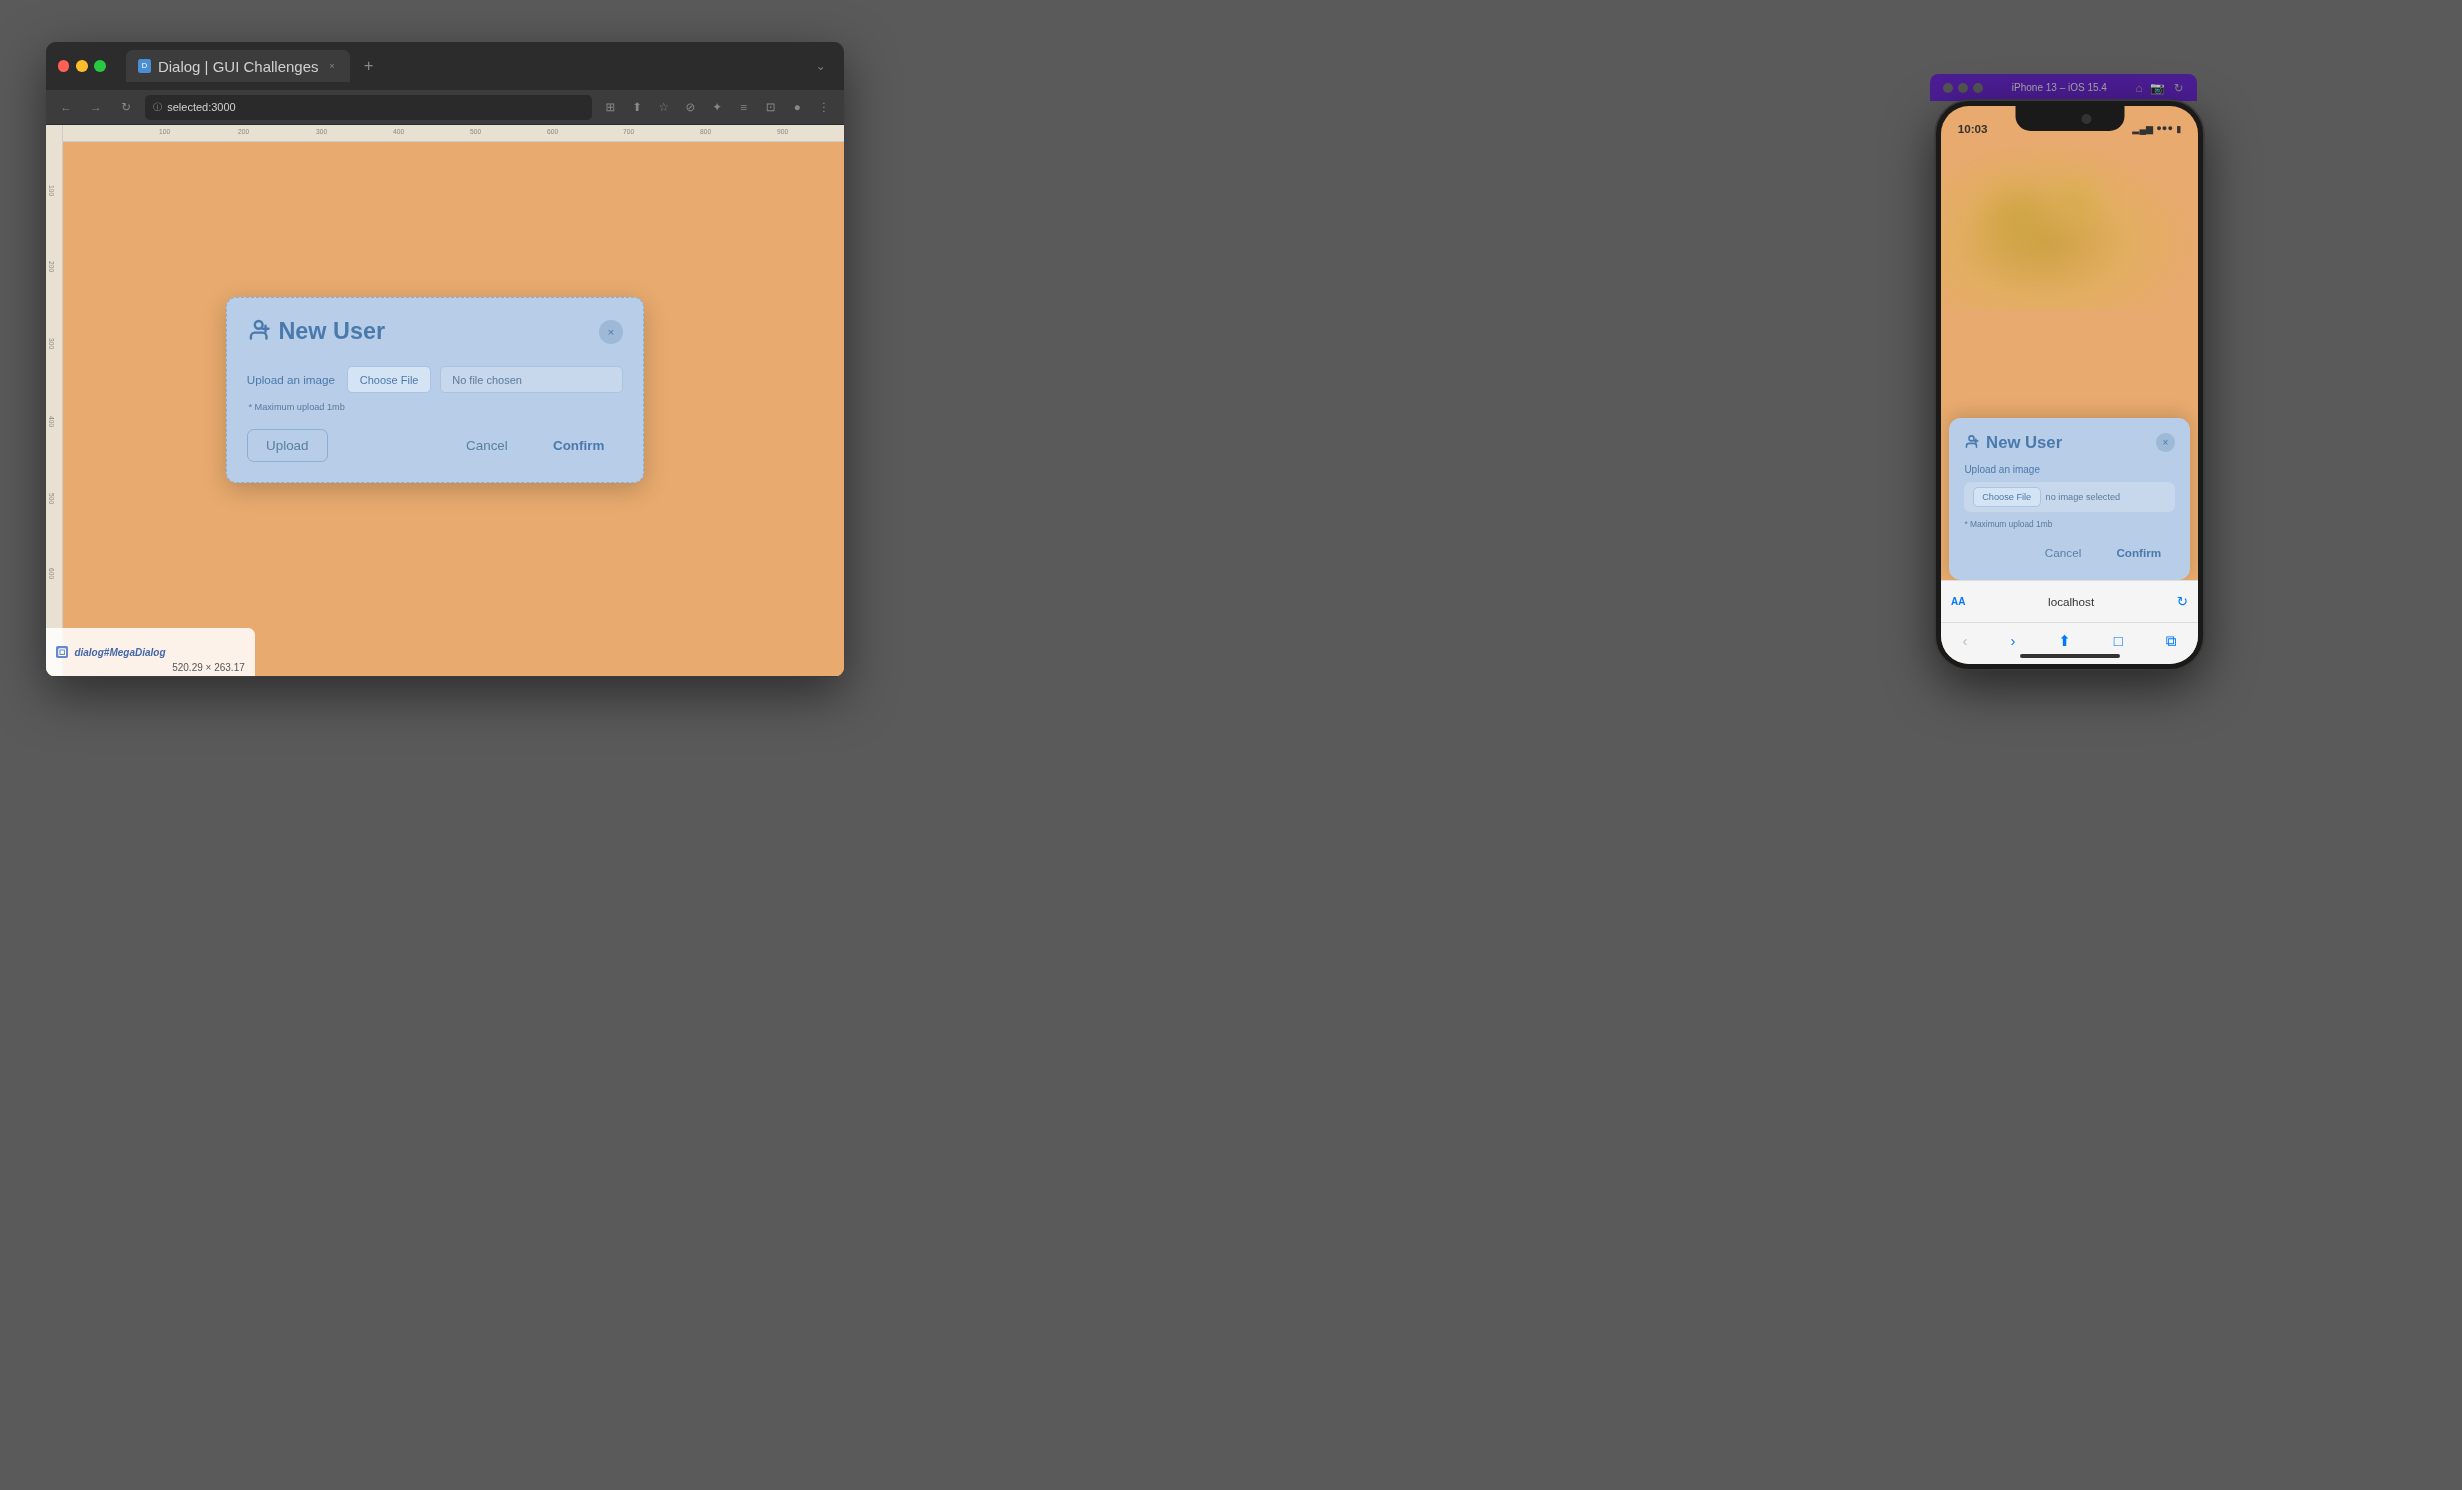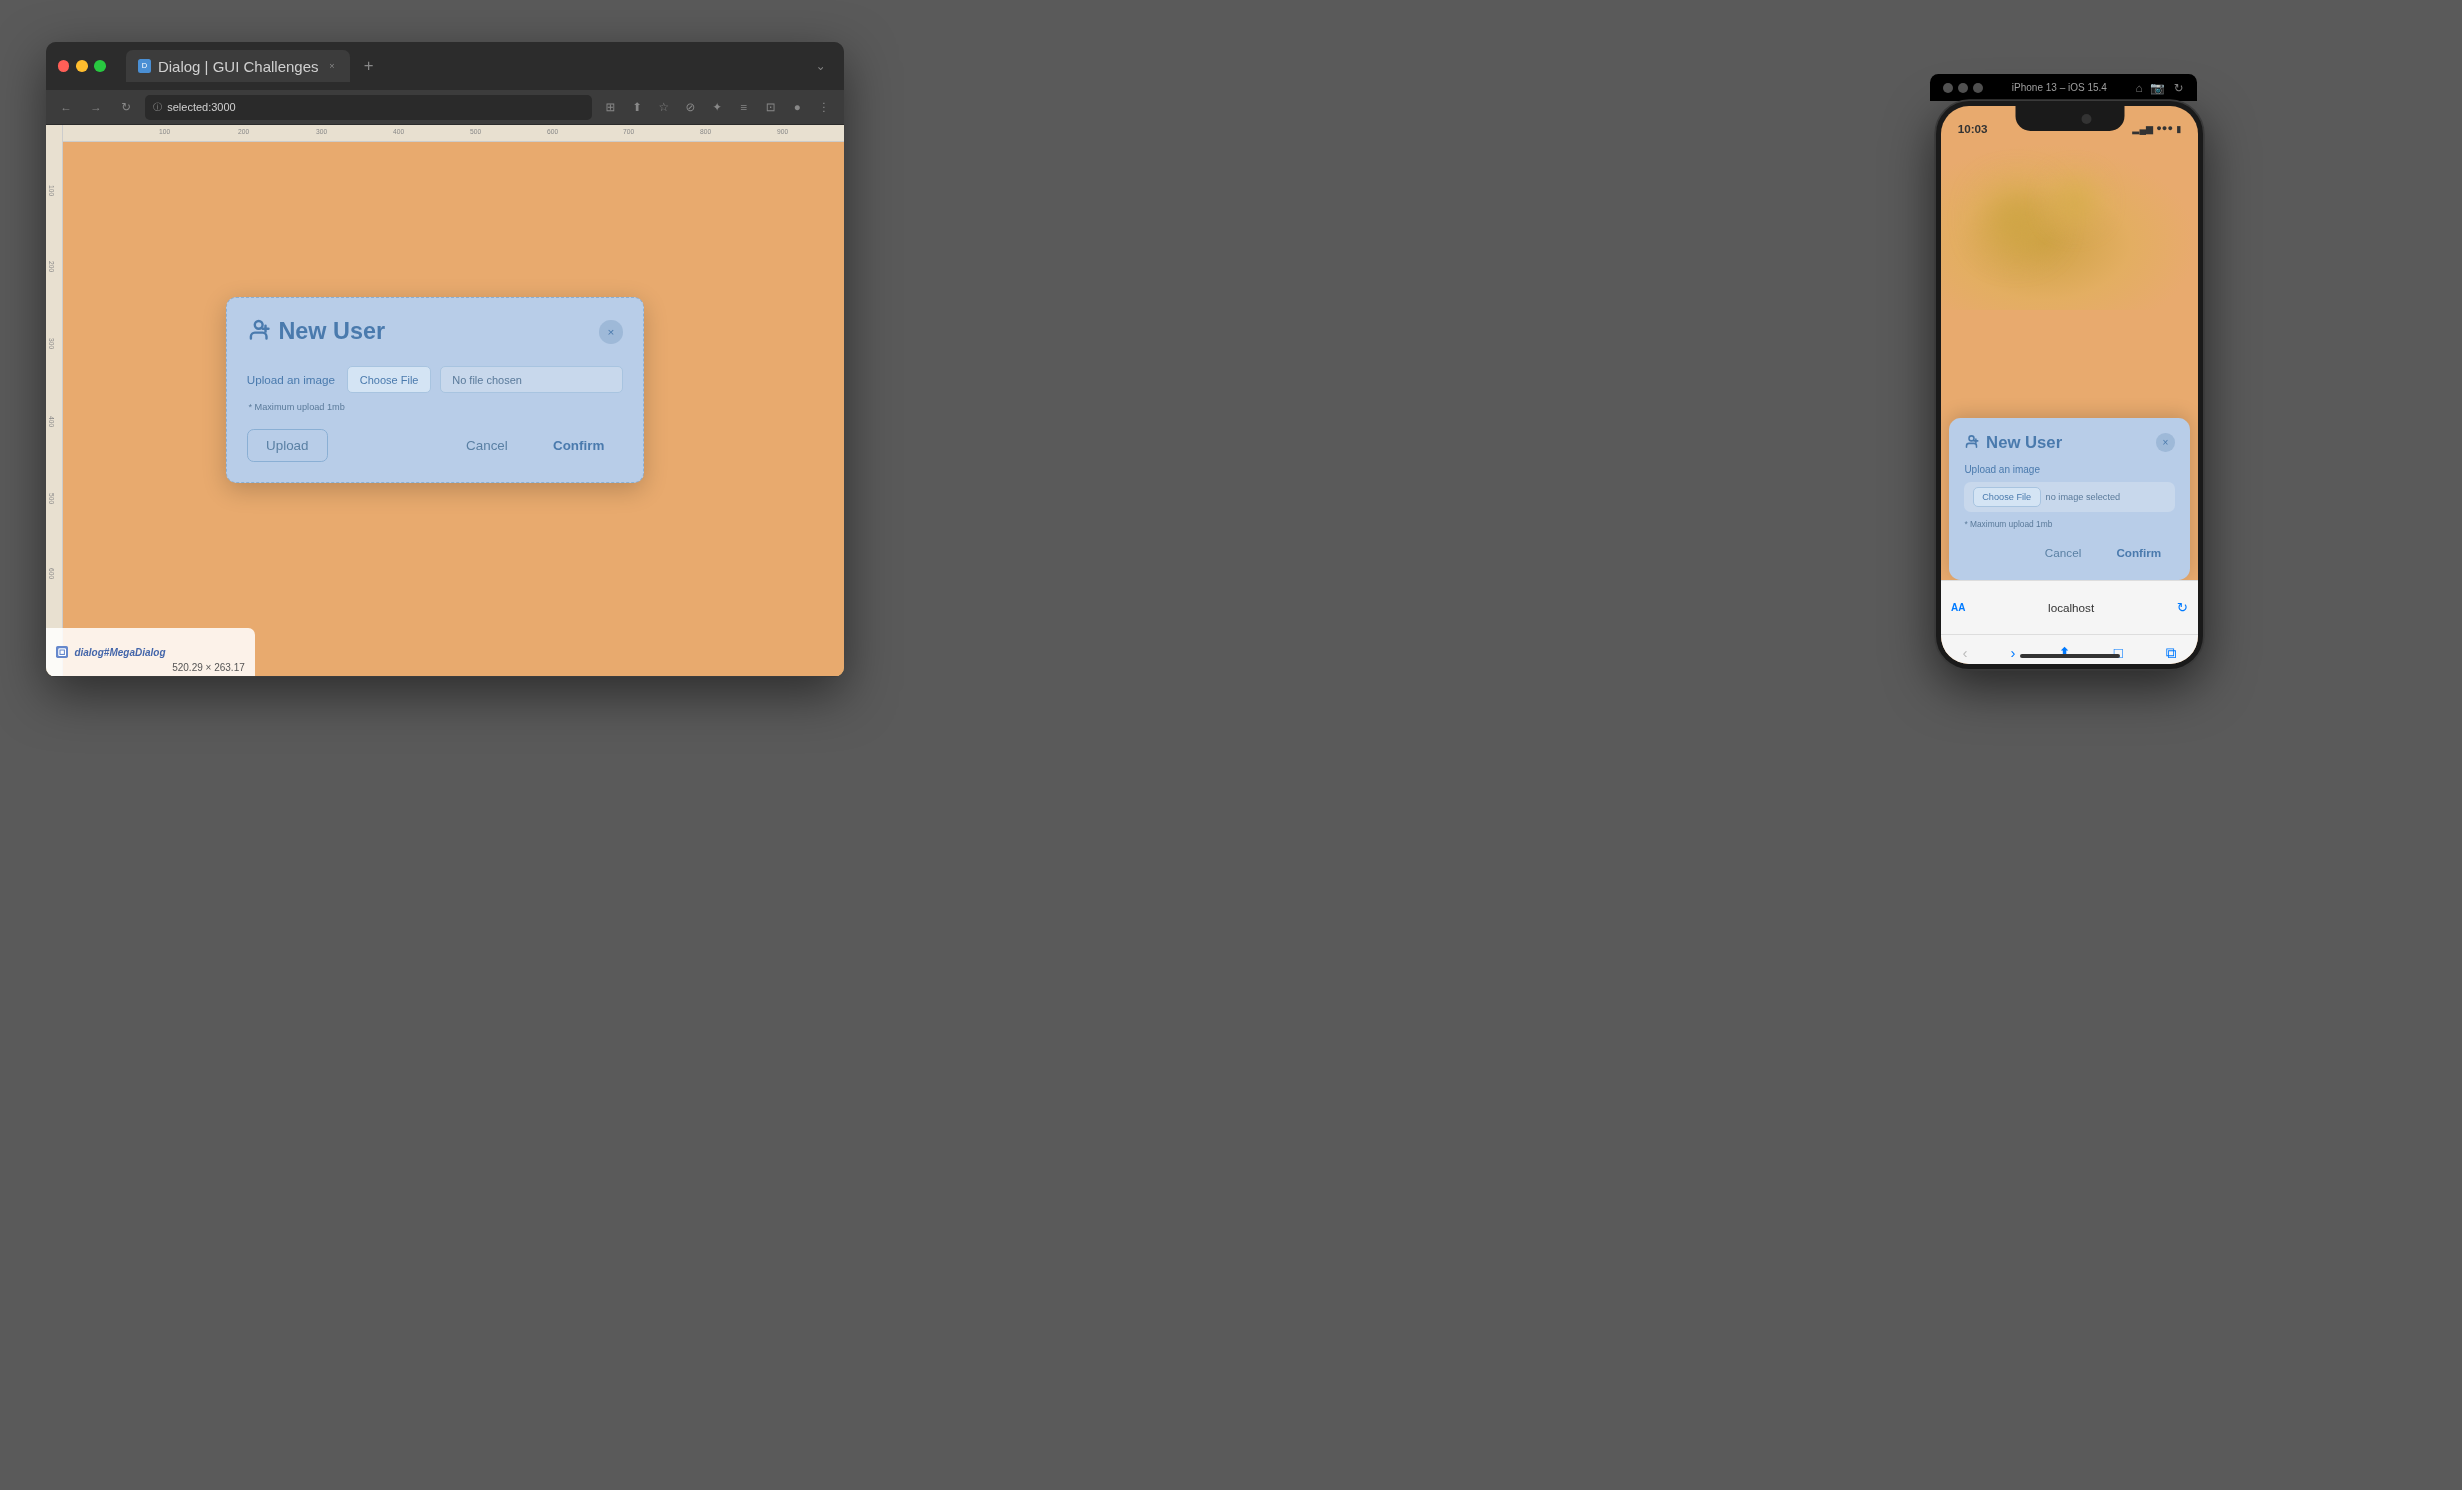--- a/index.html
+++ b/index.html
@@ -373,21 +373,21 @@
     .iphone-container {
       position: absolute;
       top: 74px;
       right: 259px;
       display: flex;
       flex-direction: column;
       align-items: center;
     }
 
     .iphone-titlebar {
-      background: #000000;
+      background: #4c1d95;
       border-radius: 8.4px 8.4px 0 0;
       padding: 6.7px 13.4px;
       display: flex;
       align-items: center;
       justify-content: space-between;
       width: 267px;
     }
 
     .iphone-titlebar-lights {
       display: flex;
@@ -618,21 +618,21 @@
       height: 84px;
       background: #f5f5f5;
       border-top: 0.8px solid #ddd;
       display: flex;
       flex-direction: column;
     }
 
     .safari-url-bar {
       display: flex;
       align-items: center;
-      padding: 19px 10px;
+      padding: 13px 10px;
       gap: 6.7px;
       border-bottom: 0.8px solid #ddd;
     }
 
     .safari-aa {
       font-size: 10px;
       color: #007aff;
       font-weight: 600;
     }
 

